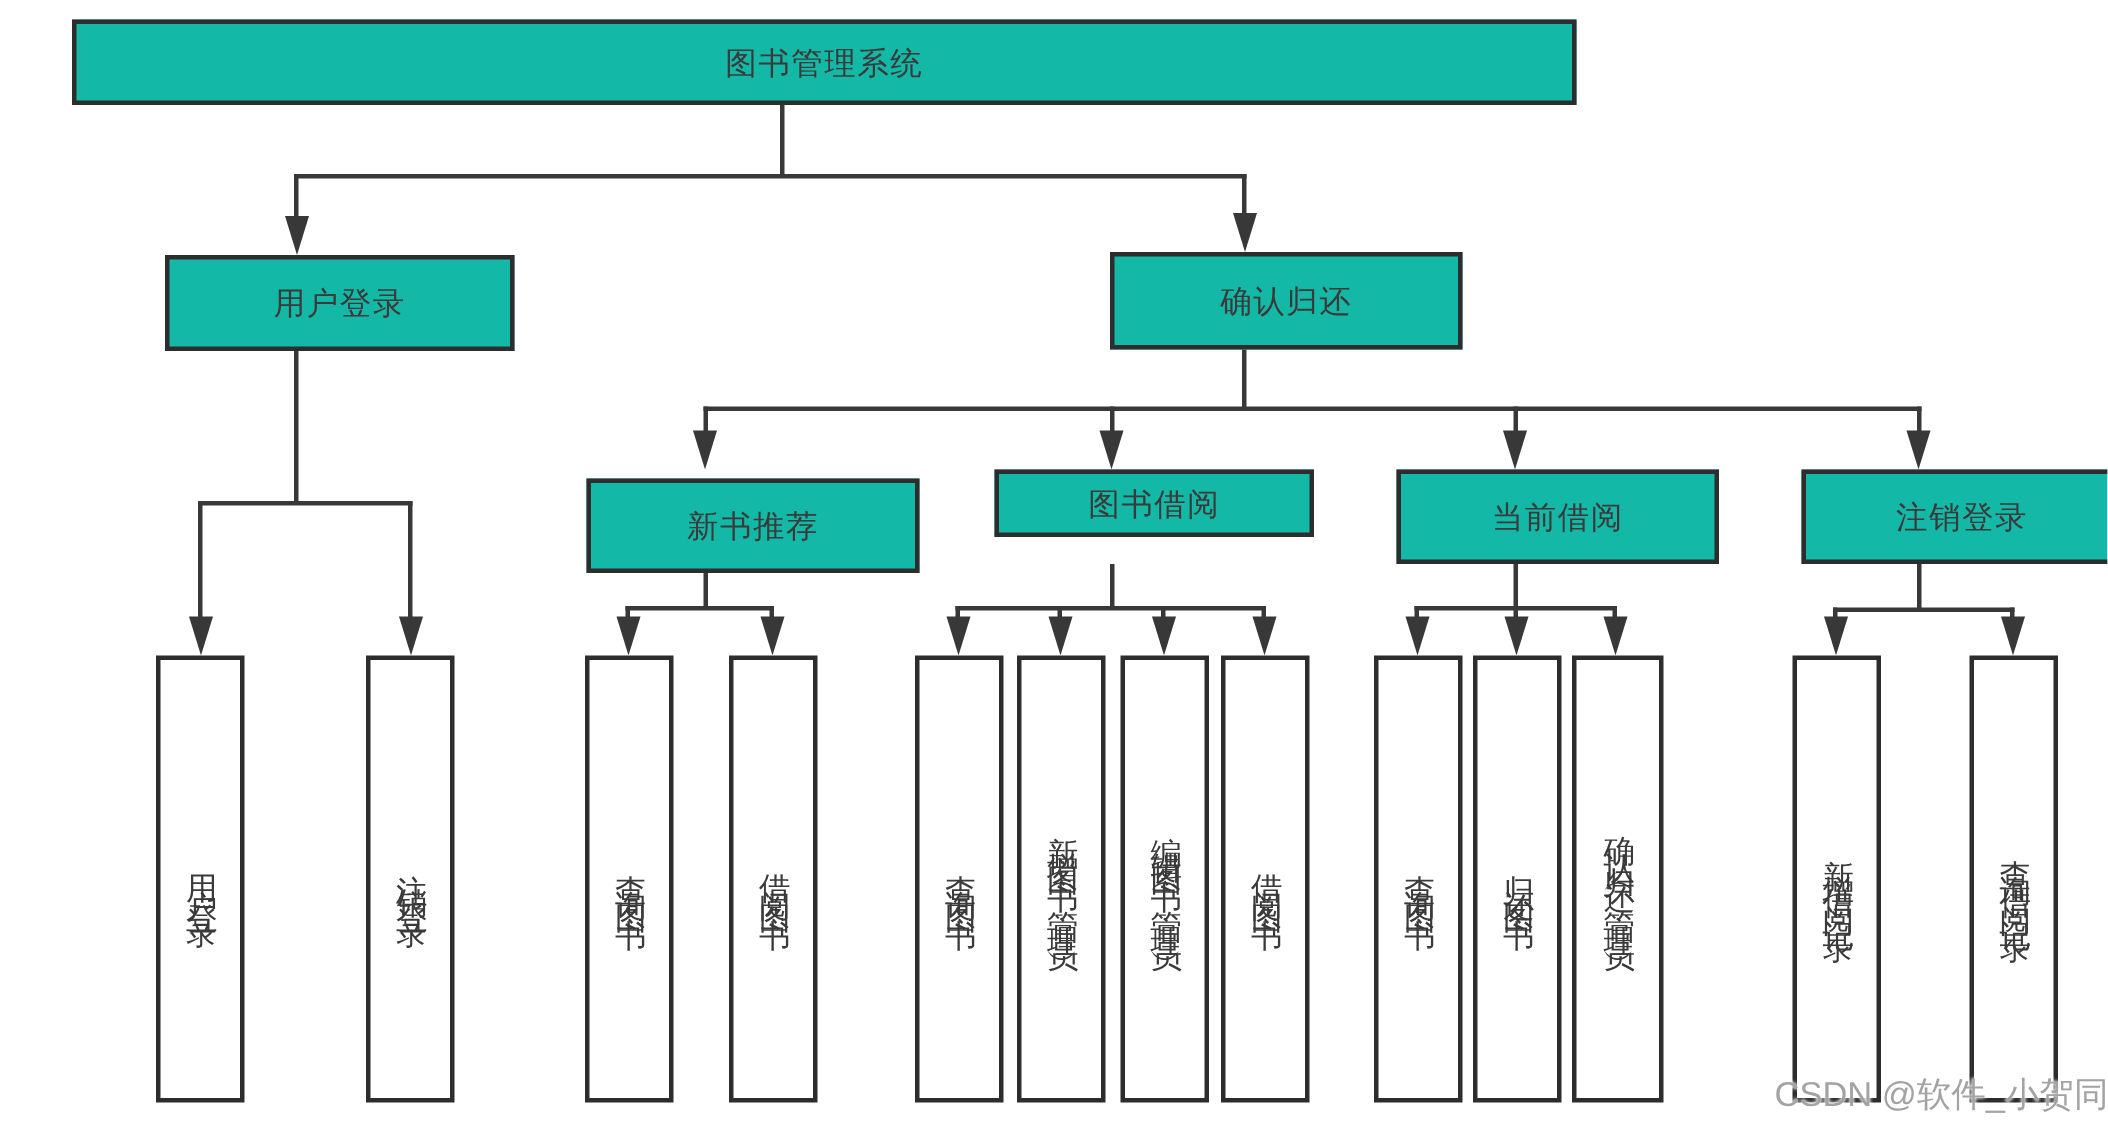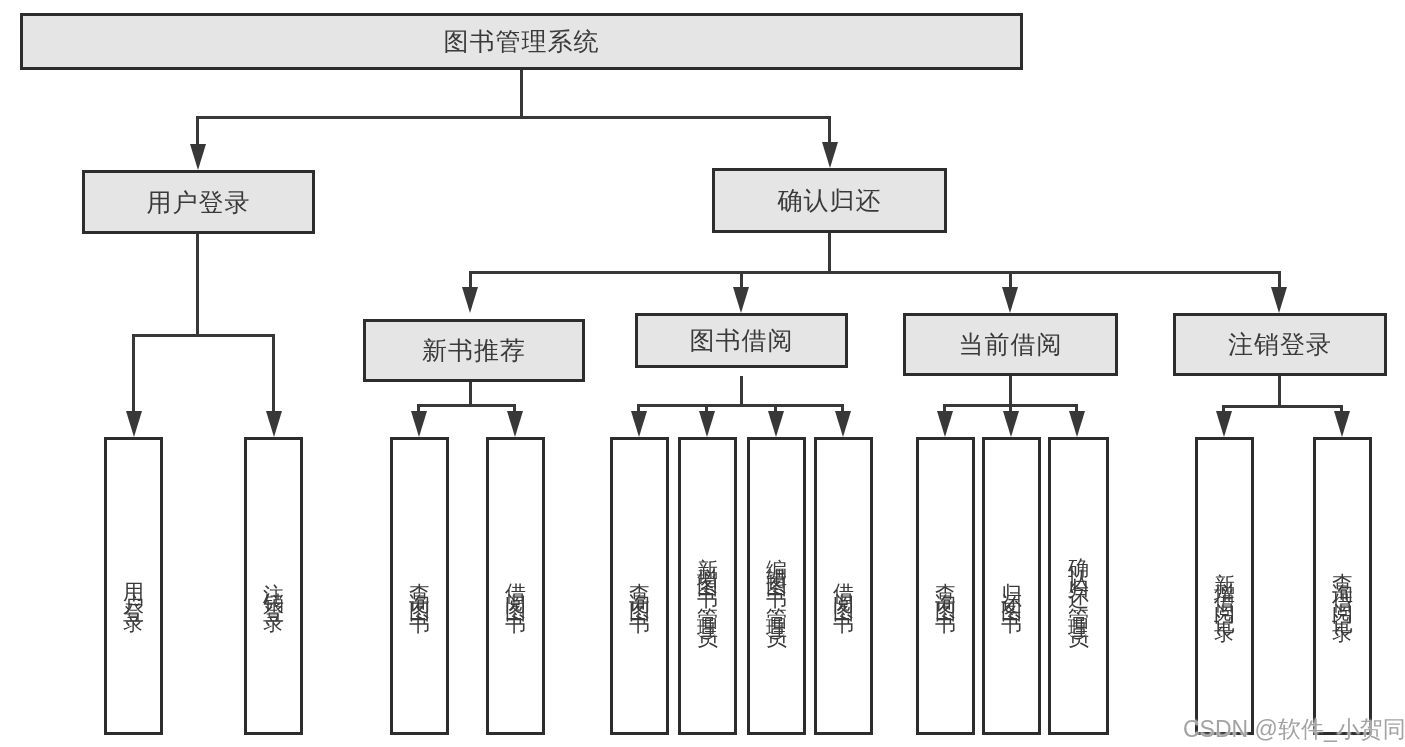--- a/index.html
+++ b/index.html
@@ -1,23 +1,23 @@
 <!DOCTYPE html>
 <html><head>
 <meta charset="utf-8">
 <style>
   html,body{margin:0;padding:0;background:#fff;}
   .canvas{
     position:relative;width:1405px;height:747px;background:#ffffff;
     font-family:"Liberation Sans",sans-serif;color:#333333;overflow:hidden;
   }
   .hbox{
-    position:absolute;box-sizing:border-box;background:#e5e5e5;
+    position:absolute;box-sizing:border-box;background:#14b8a6;
     border:3px solid #2d2d2d;display:flex;align-items:center;justify-content:center;
-    font-size:25px;color:#3a3a3a;letter-spacing:1px;z-index:2;
+    font-size:21px;color:#3a3a3a;letter-spacing:1px;z-index:2;margin-left:28px;
   }
   .vbox{
     position:absolute;box-sizing:border-box;background:#ffffff;
     border:3px solid #2d2d2d;top:437px;width:59px;height:298px;
     display:flex;align-items:center;justify-content:center;
     writing-mode:vertical-rl;text-orientation:mixed;
     font-size:21px;letter-spacing:10px;color:#3a3a3a;z-index:2;
   }
   .lv{position:absolute;width:3px;background:#383838;z-index:1;}
   .lh{position:absolute;height:3px;background:#383838;z-index:1;}
@@ -94,21 +94,21 @@
   <div class="lv" style="left:1340px;top:405px;height:13px"></div>
   <div class="arrow" style="left:1216px;top:411px"></div>
   <div class="arrow" style="left:1334px;top:411px"></div>
 
   <div class="hbox" style="left:20px;top:13px;width:1003px;height:57px">图书管理系统</div>
 
   <div class="hbox" style="left:82px;top:170px;width:233px;height:64px">用户登录</div>
   <div class="hbox" style="left:712px;top:168px;width:235px;height:65px">确认归还</div>
 
   <div class="hbox" style="left:363px;top:319px;width:222px;height:63px">新书推荐</div>
-  <div class="hbox" style="left:635px;top:313px;width:213px;height:55px">图书借阅</div>
+  <div class="hbox" style="left:635px;top:313px;width:213px;height:45px">图书借阅</div>
   <div class="hbox" style="left:903px;top:313px;width:215px;height:63px">当前借阅</div>
   <div class="hbox" style="left:1173px;top:313px;width:214px;height:63px">注销登录</div>
 
   <div class="vbox" style="left:104px">用户登录</div>
   <div class="vbox" style="left:244px">注销登录</div>
 
   <div class="vbox" style="left:390px">查询图书</div>
   <div class="vbox" style="left:486px">借阅图书</div>
 
   <div class="vbox" style="left:610px">查询图书</div>

